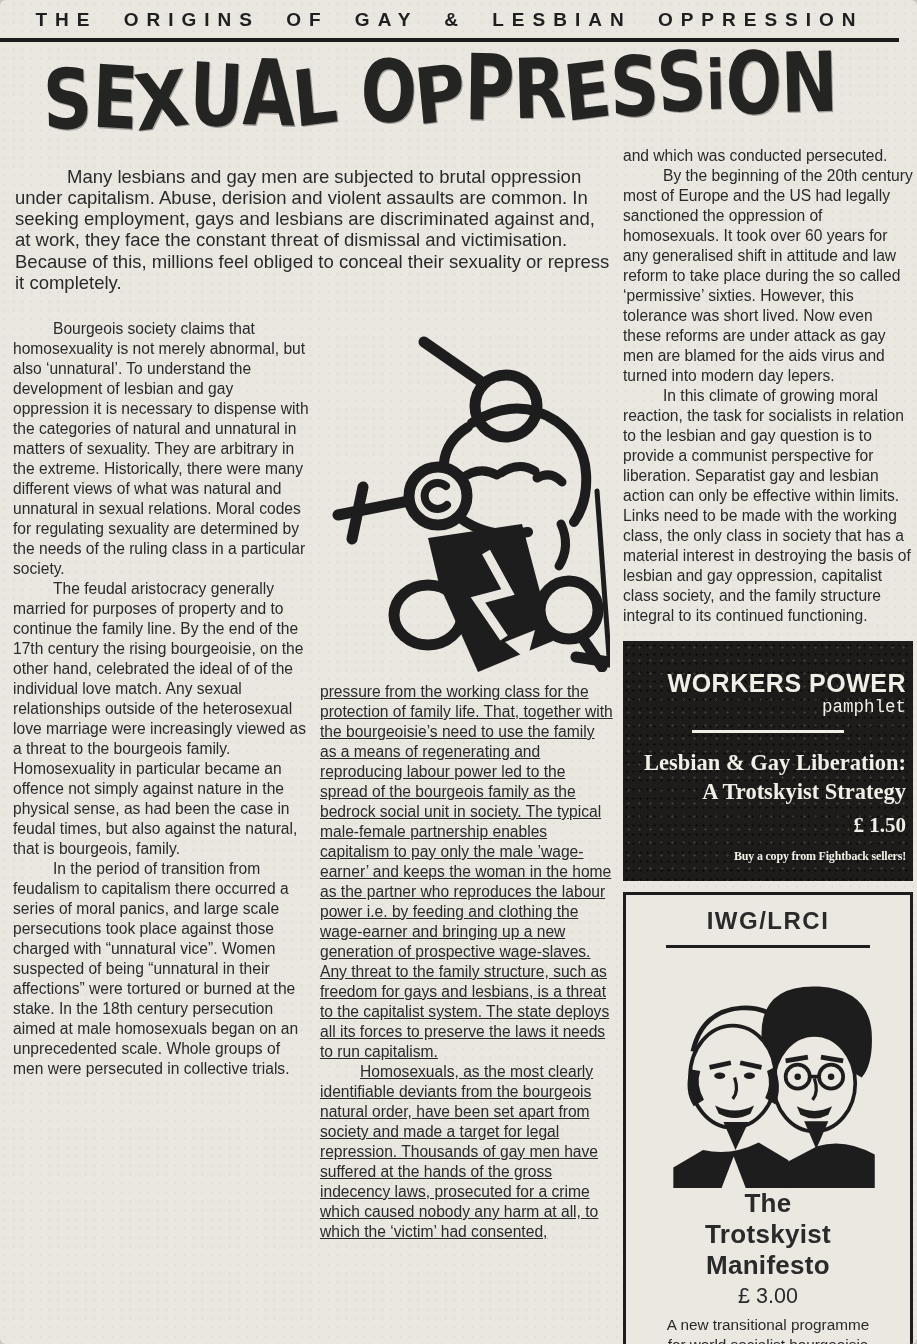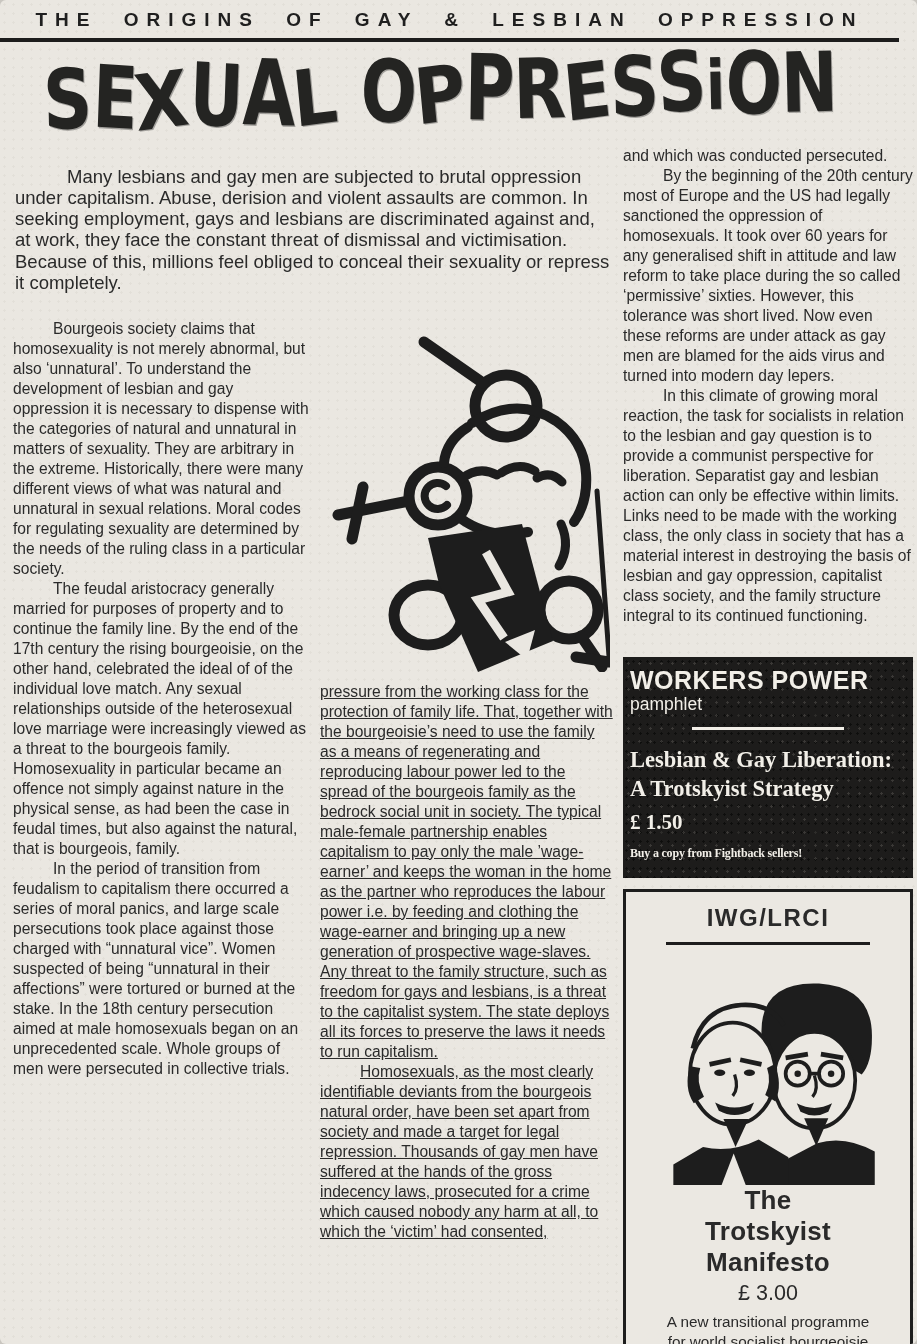--- a/index.html
+++ b/index.html
@@ -39,28 +39,28 @@
   
   .col{position:absolute;font-size:15.6px;line-height:20px;color:#2a2a2a;}
   .col p{margin:0;}
   .col p.indent{text-indent:40px;}
   .col-left{top:319px;left:13px;width:296px;}
   .col-mid{top:326px;left:320px;width:293px;text-decoration:underline;}
   .col-right{top:146px;left:623px;width:290px;}
   .illo{display:block;width:300px;height:346px;margin:0 0 10px -10px;}
   
   .ad-wp{
-    margin-top:31px;width:276px;padding:10px 7px 15px;
-    background-color:#1d1c1b;color:#f2efe8;text-align:left;
+    margin-top:15px;width:276px;padding:29px 7px 15px;
+    background-color:#1d1c1b;color:#f2efe8;text-align:right;
     background-image:radial-gradient(rgba(235,230,220,.14) 1px, transparent 1.3px),
                      radial-gradient(rgba(0,0,0,.5) 1px, transparent 1.2px);
     background-size:11px 13px,7px 9px;
   }
   .ad-wp .t1{font-size:25px;font-weight:bold;letter-spacing:.5px;line-height:1.05;}
-  .ad-wp .t2{font-family:Liberation Sans, sans-serif;font-size:17.5px;margin-top:1px;}
+  .ad-wp .t2{font-family:Liberation Mono, monospace;font-size:17.5px;margin-top:1px;}
   .ad-wp .rule{width:152px;height:2.5px;background:#f2efe8;margin:13px auto 15px;}
   .ad-wp .t3{font-family:"Liberation Serif",serif;font-weight:bold;font-size:22.5px;line-height:1.32;white-space:pre-line;}
   .ad-wp .price{font-family:"Liberation Serif",serif;font-weight:bold;font-size:21px;margin:8px 0 11px;}
   .ad-wp .t4{font-family:"Liberation Serif",serif;font-weight:bold;font-size:12px;letter-spacing:-.2px;}
   
   .ad-iwg{
     margin-top:11px;width:266px;padding:14px 9px 13px;
     border:3px solid #1d1d1d;background:#ebe8e2;text-align:center;
   }
   .ad-iwg .t1{font-size:24px;font-weight:bold;letter-spacing:1.5px;line-height:1;}

